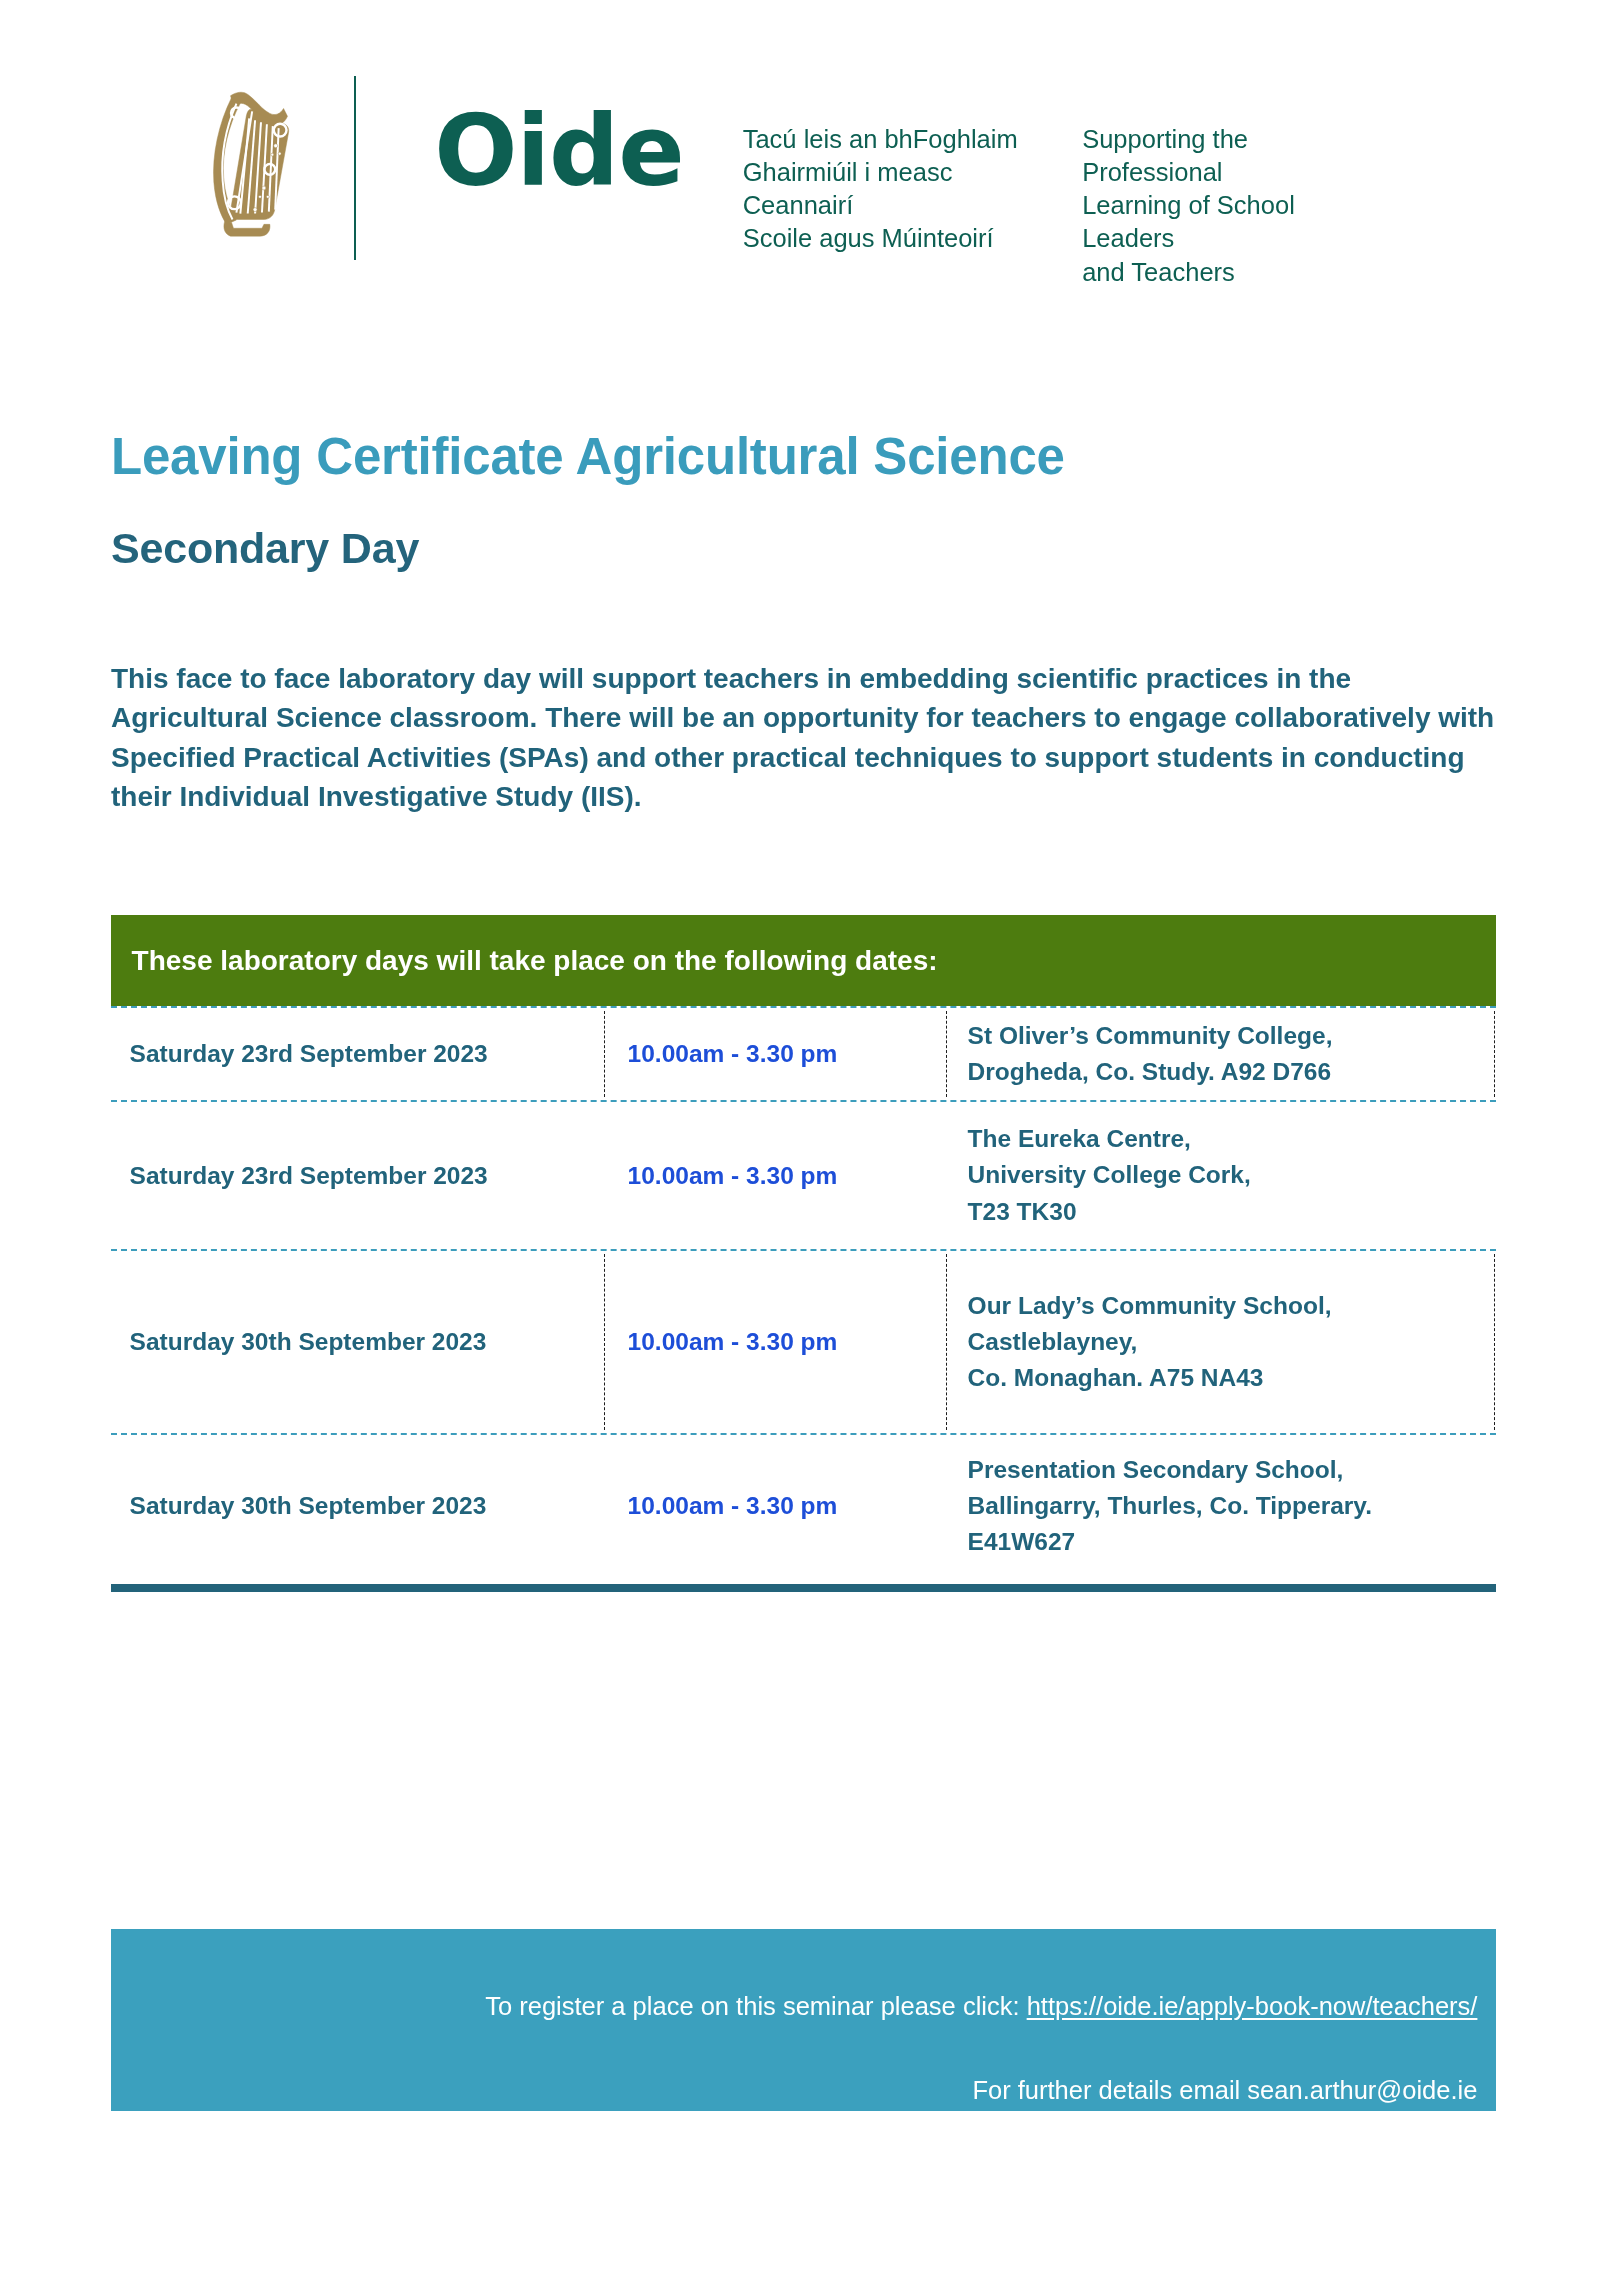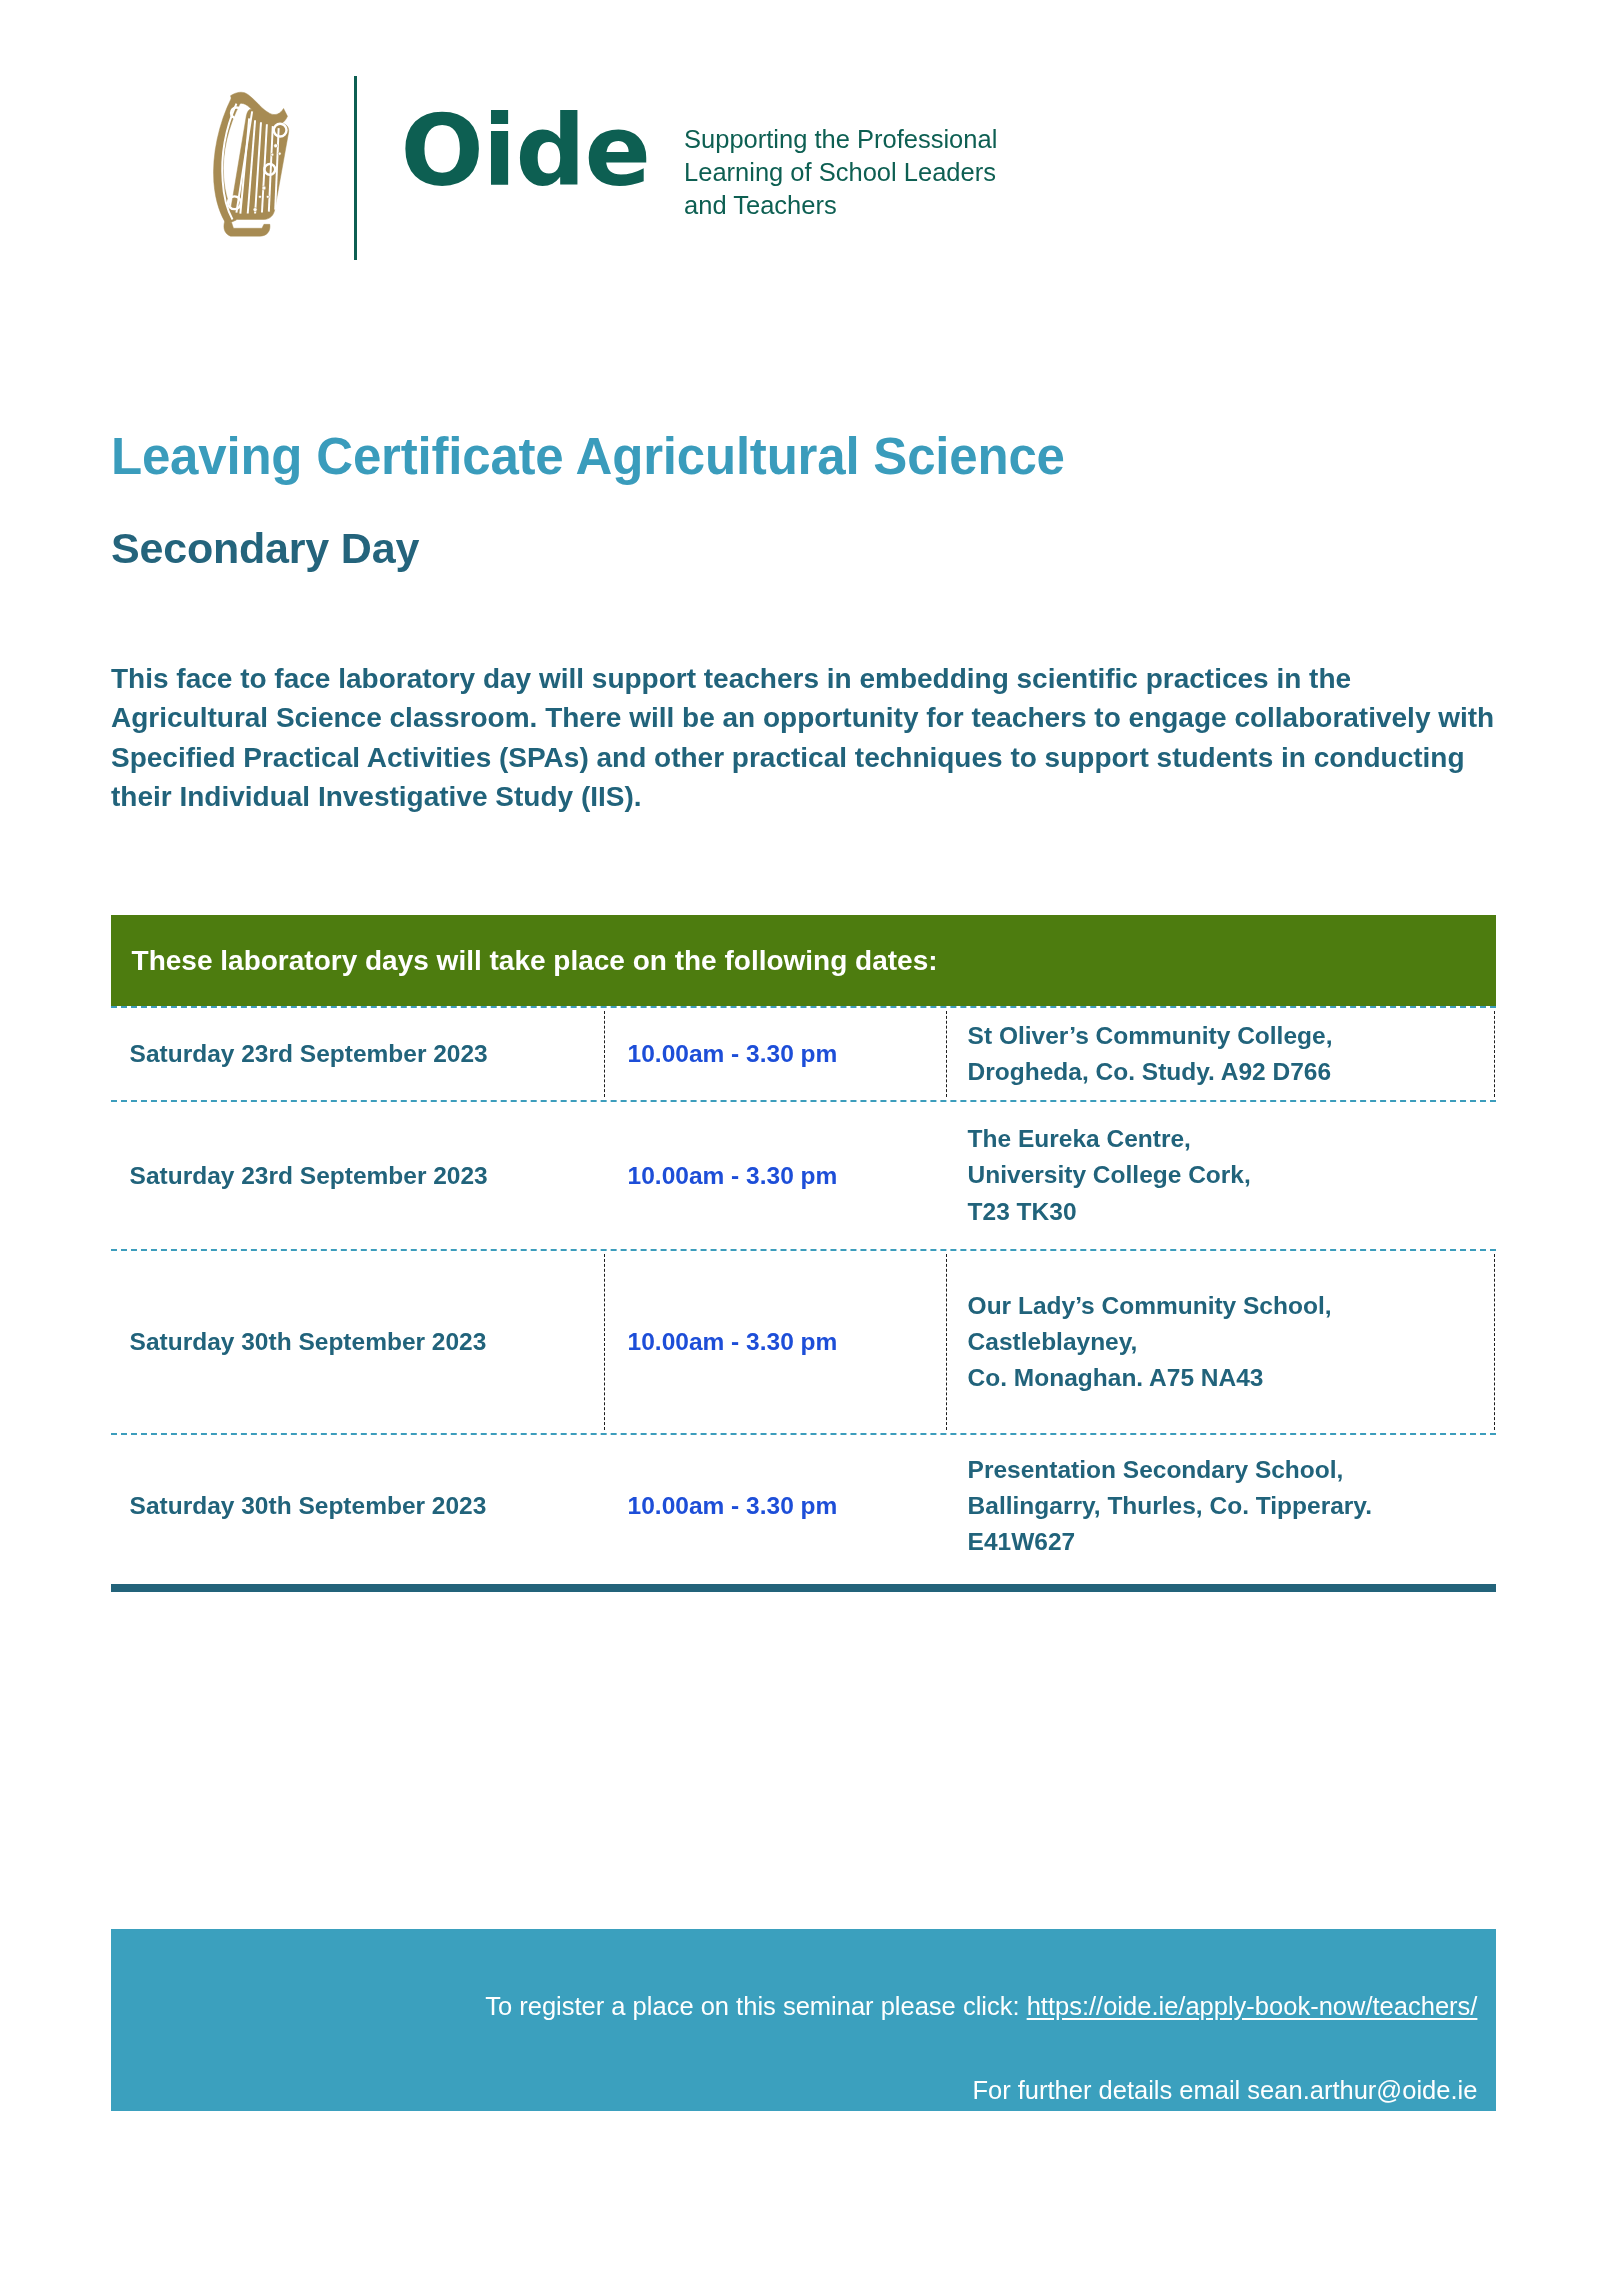--- a/index.html
+++ b/index.html
@@ -39,21 +39,21 @@
     margin-right: 0;
     height: 184px;
   }
   #oide-wordmark {
     font-family: "DejaVu Sans", sans-serif;
     font-size: 98px;
     line-height: 0.95;
     font-weight: 700;
     color: #0d5f52;
     letter-spacing: -1px;
-    margin-left: 44px;
+    margin-left: 78px;
     margin-top: 29.4px;
     flex: 0 0 auto;
   }
   .tagline-col {
     color: #0d5f52;
     font-size: 25.5px;
     line-height: 1.30;
     font-family: "Liberation Sans", sans-serif;
     font-weight: 400;
     margin-top: 47px;
@@ -261,20 +261,23 @@
 
       <path d="M72 46 C50 96 40 152 44 204 C46 238 54 264 64 282" fill="none" stroke="#ffffff" stroke-width="4"></path>
       <path d="M104 62 L72 268" fill="none" stroke="#ffffff" stroke-width="4"></path>
     </g>
   </svg>
 
   <div id="logo-divider"></div>
 
   <div id="oide-wordmark">Oide</div>
 
+  <div class="tagline-col" id="tagline-irish">Tacú leis an bhFoghlaim
+Ghairmiúil i measc Ceannairí
+Scoile agus Múinteoirí</div>
 
   <div class="tagline-col" id="tagline-english">Supporting the Professional
 Learning of School Leaders
 and Teachers</div>
 </div>
 
 <h1 id="page-title">Leaving Certificate Agricultural Science</h1>
 <h2 id="page-subtitle">Secondary Day</h2>
 
 <p id="intro-paragraph">This face to face laboratory day will support teachers in embedding scientific practices in the Agricultural Science classroom. There will be an opportunity for teachers to engage collaboratively with Specified Practical Activities (SPAs) and other practical techniques to support students in conducting their Individual Investigative Study (IIS).</p>

